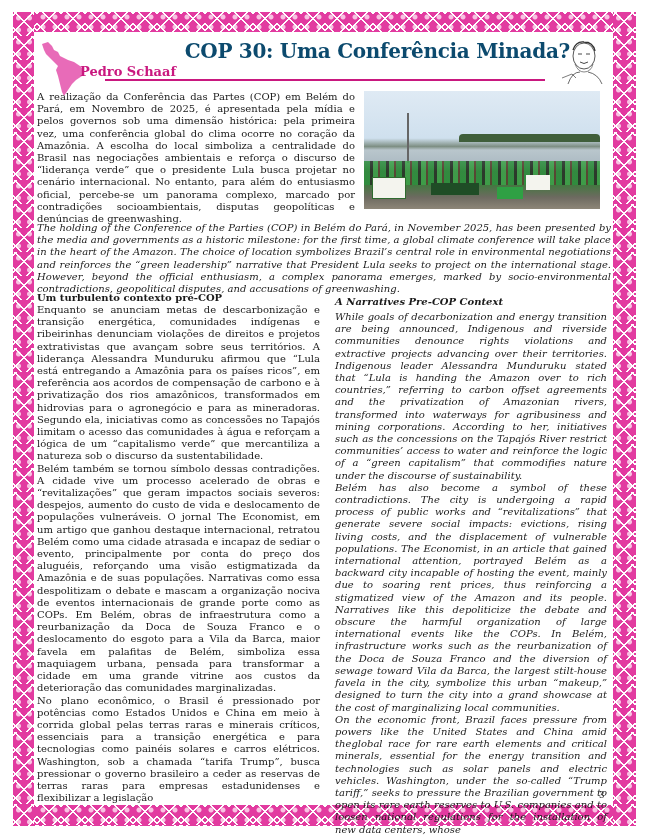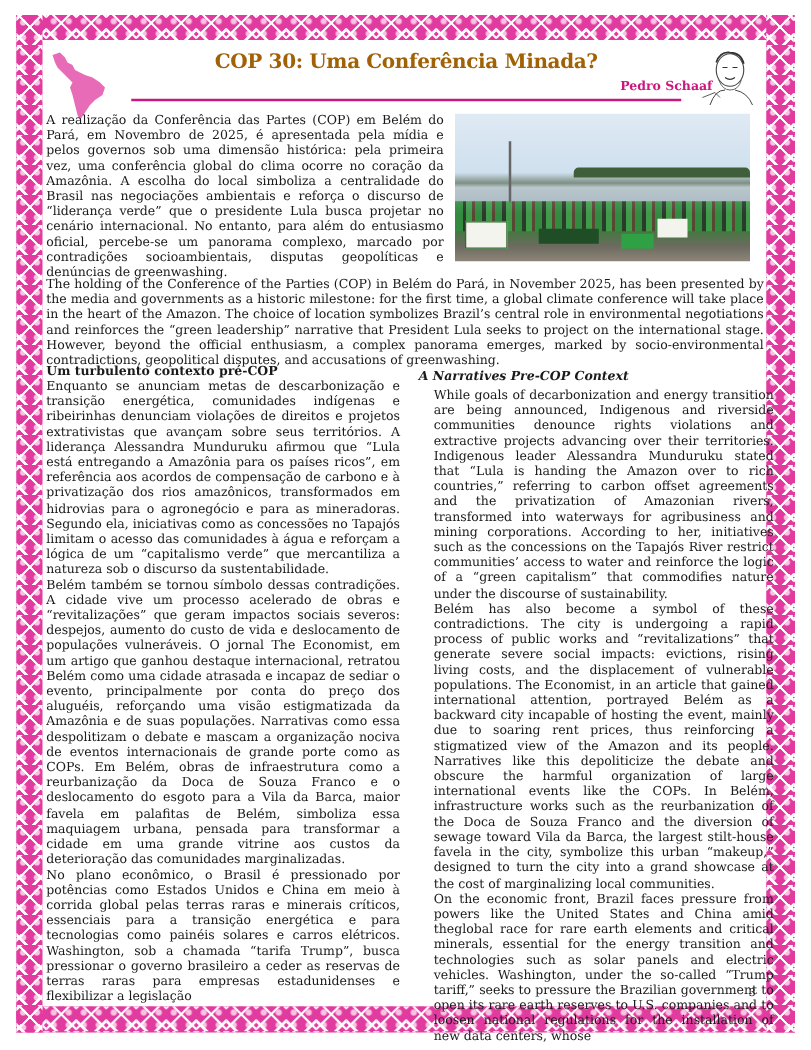--- a/index.html
+++ b/index.html
@@ -22,49 +22,49 @@
     background-size: 22px 24px, 22px 24px, 11px 12px;
   }
   #band-top    { left: 13px; top: 12px; width: 623px; height: 20px; }
   #band-bottom { left: 13px; top: 805px; width: 623px; height: 21px; }
   #band-left   { left: 13px; top: 12px; width: 21px; height: 814px; }
   #band-right  { left: 613px; top: 12px; width: 23px; height: 814px; }
 
   #map-icon { position: absolute; left: 40px; top: 40px; width: 50px; height: 58px; }
   #portrait { position: absolute; left: 558px; top: 38px; width: 50px; height: 48px; }
 
-  #title { position: absolute; left: 80px; width: 490px; top: 39px; text-align: center;
-           font-family: "DejaVu Serif", serif; font-weight: bold; font-size: 16px;
-           letter-spacing: -0.3px; color: #a16207; margin: 0; }
-  #author { position: absolute; left: 80px; width: 490px; top: 64px; text-align: right;
-            font-family: "DejaVu Serif", serif; font-weight: bold; font-size: 10px; color: #c9187f; }
+  #title { position: absolute; left: 80px; width: 490px; top: 39px; text-align: right;
+           font-family: "DejaVu Serif", serif; font-weight: bold; font-size: 20px;
+           letter-spacing: -0.3px; color: #0c4a6e; margin: 0; }
+  #author { position: absolute; left: 80px; width: 490px; top: 64px; text-align: left;
+            font-family: "DejaVu Serif", serif; font-weight: bold; font-size: 13px; color: #c9187f; }
   #title-rule { position: absolute; left: 105px; top: 79px; width: 440px; height: 2px; background: #c9187f; }
 
   .para { position: absolute; font-size: 10px; line-height: 12.2px; text-align: justify; margin: 0; }
-  .para.it { }
+  .para.it { font-style: italic; }
   #intro-pt { left: 37px; top: 91px; width: 318px; }
   #photo { position: absolute; left: 364px; top: 91px; width: 236px; height: 118px; overflow: hidden;
            background: linear-gradient(#dfeaf4 0%, #cfe0ee 40%, #7e8f84 47%, #b9c6cc 50%, #aebcc4 60%, #4f6b48 68%, #3d7a3b 78%, #6d6a60 90%, #8d8678 100%); }
   #photo .forest { position: absolute; left: 95px; top: 43px; width: 141px; height: 8px; background: #3f5e3a; border-radius: 4px 4px 0 0; }
   #photo .pole { position: absolute; left: 43px; top: 22px; width: 2px; height: 50px; background: #666; }
   #photo .banner1 { position: absolute; left: 8px; top: 86px; width: 32px; height: 20px; background: #f4f4ee; border: 1px solid #2f6b2f; }
   #photo .banner2 { position: absolute; left: 67px; top: 92px; width: 48px; height: 12px; background: #1f4d26; }
   #photo .banner3 { position: absolute; left: 133px; top: 96px; width: 26px; height: 12px; background: #2fa044; }
   #photo .banner4 { position: absolute; left: 162px; top: 84px; width: 24px; height: 15px; background: #f4f4ee; }
   #photo .crowd { position: absolute; left: 0; top: 70px; width: 236px; height: 24px;
                   background: repeating-linear-gradient(90deg, #2e8f3e 0 6px, #263026 6px 9px, #3ea24a 9px 14px, #5a4030 14px 16px); opacity: .85; }
 
   #intro-en { left: 37px; top: 222px; width: 574px; }
 
   .heading { position: absolute; font-size: 10px; font-weight: bold; margin: 0; }
   #h-pt { left: 37px; top: 292px; }
   #h-en { left: 335px; top: 296px; font-style: italic; }
 
   #body-pt { left: 37px; top: 304px; width: 283px; }
-  #body-en { left: 335px; top: 311px; width: 272px; margin-left: 12px; }
+  #body-en { left: 335px; top: 311px; width: 272px; }
 
   #page-number { position: absolute; left: 599px; top: 790px; font-size: 8.6px; }
 </style>
 </head>
 <body>
 
 <div id="band-top" class="border-band band-h"></div>
 <div id="band-bottom" class="border-band band-h"></div>
 <div id="band-left" class="border-band band-v"></div>
 <div id="band-right" class="border-band band-v"></div>

